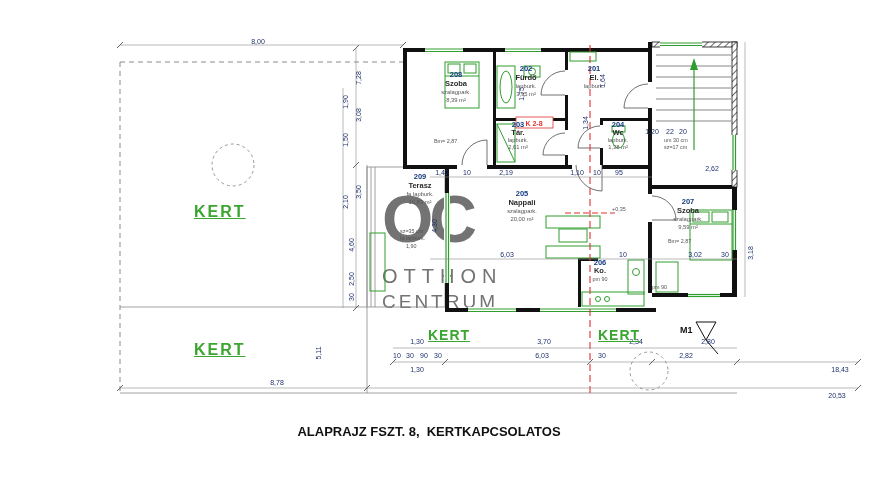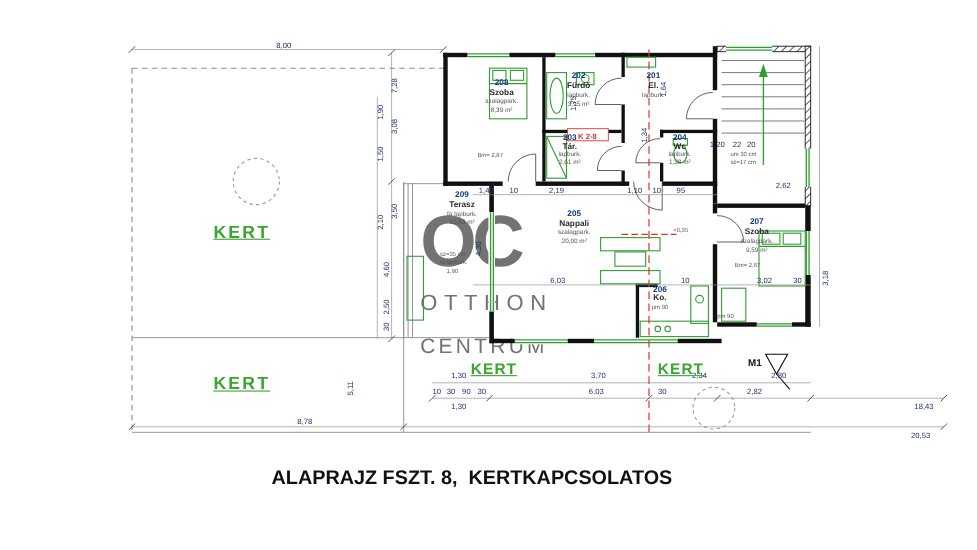--- a/index.html
+++ b/index.html
@@ -11,23 +11,23 @@
   .rname{font-size:7.5px;font-weight:700;fill:#2b2b2b;}
   .rsub{font-size:5.8px;fill:#555;}
   .tiny{font-size:5.4px;fill:#555;}
   .redtxt{font-size:7px;font-weight:700;fill:#e03131;}
   .kert{position:absolute;color:#3aa52f;font-weight:700;letter-spacing:2px;font-size:16px;text-decoration:underline;}
   .kert.small{font-size:14px;letter-spacing:1px;}
   #watermark{position:absolute;left:382px;top:186px;width:150px;text-align:left;
              color:#737373;line-height:1;}
   #watermark .wm-logo{font-size:66px;font-weight:700;letter-spacing:-4px;}
   #watermark .wm-l1{font-size:20px;letter-spacing:6px;margin-top:14px;}
-  #watermark .wm-l2{font-size:19px;letter-spacing:3px;margin-top:20px;}
+  #watermark .wm-l2{font-size:19px;letter-spacing:3px;margin-top:6px;}
   #plan-title{position:absolute;left:244px;top:424px;width:370px;text-align:center;
-              font-weight:700;font-size:18px;color:#111;white-space:pre;}
+              font-weight:700;font-size:13px;color:#111;white-space:pre;}
 </style>
 </head>
 <body>
 
 <div id="stage">
 
   <div id="watermark">
     <div class="wm-logo">OC</div>
     <div class="wm-l1">OTTHON</div>
     <div class="wm-l2">CENTRUM</div>

